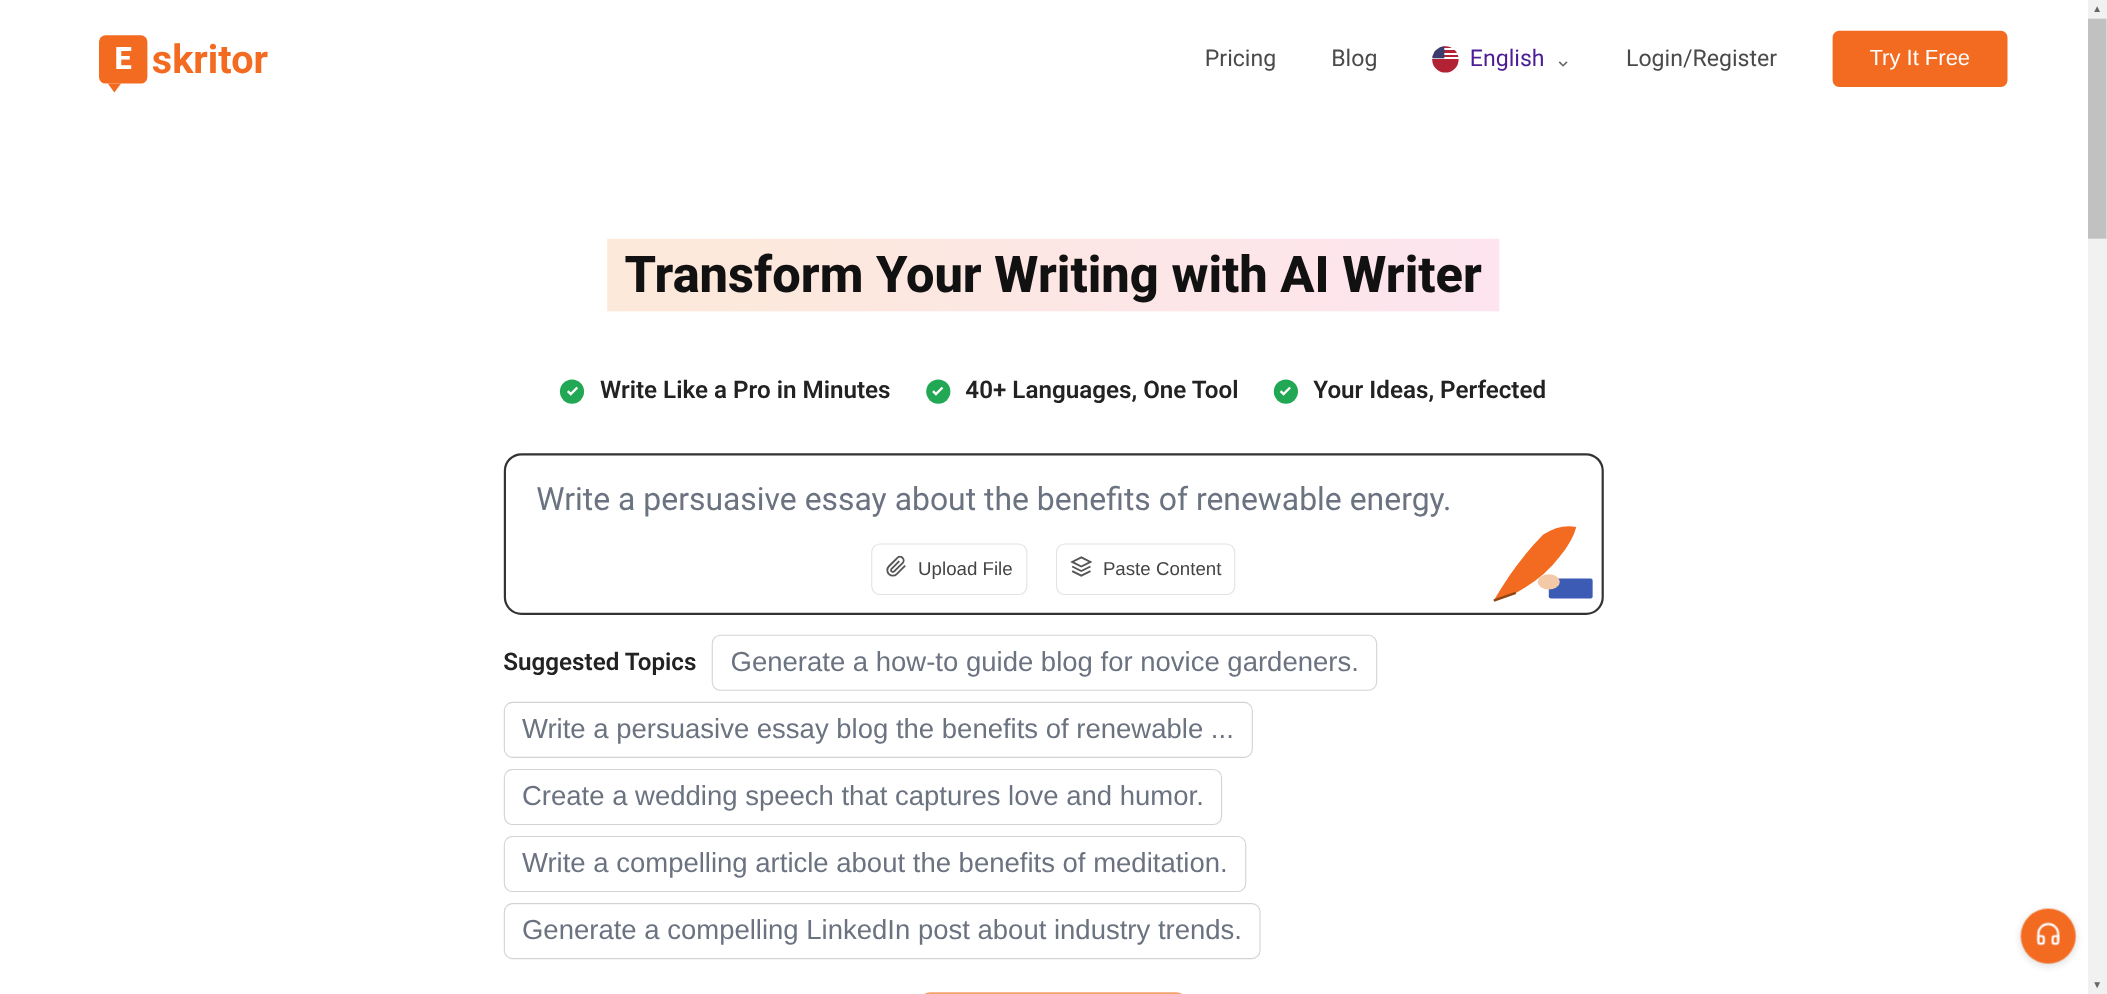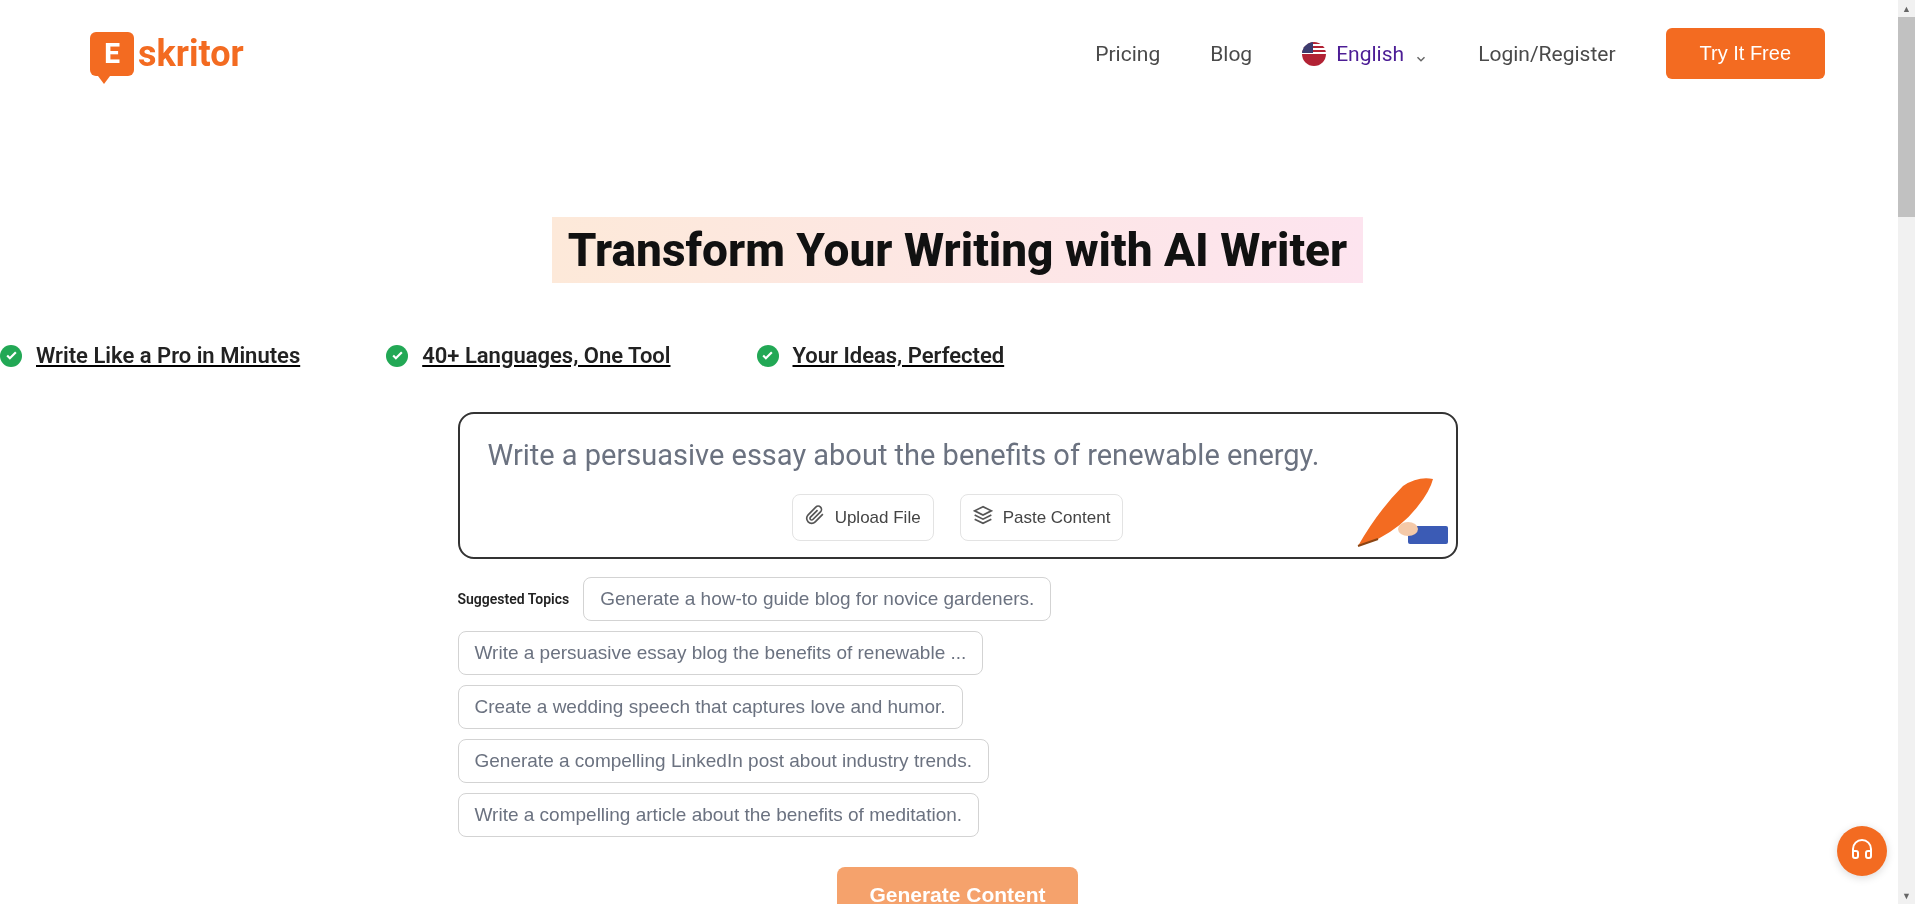--- a/index.html
+++ b/index.html
@@ -106,23 +106,23 @@
 .headline {
   display: inline-block;
   font-size: 46px;
   font-weight: 800;
   color: #111;
   background: linear-gradient(90deg, #fde9d9 0%, #fde4ef 100%);
   padding: 6px 16px;
 }
 .features {
   display: flex;
-  gap: 86px;
+  justify-content: center;
+  gap: 32px;
   margin-top: 60px;
-  text-decoration: underline;
 }
 .feature {
   display: flex;
   align-items: center;
   gap: 14px;
   font-size: 22px;
   font-weight: 600;
   color: #222;
 }
 .check-icon {
@@ -186,30 +186,30 @@
 .suggested-row {
   width: 1000px;
   margin: 18px auto 0;
   display: flex;
   flex-wrap: wrap;
   gap: 10px;
   align-items: center;
   text-align: left;
 }
 .suggested-label {
-  font-size: 14px;
+  font-size: 22px;
   font-weight: 600;
   color: #222;
   margin-right: 4px;
 }
 .topic-chip {
   border: 1px solid #d3d3d3;
   border-radius: 8px;
   padding: 10px 16px;
-  font-size: 19px;
+  font-size: 25px;
   color: #6b7280;
   background: #fff;
   cursor: pointer;
 }
 .generate-btn {
   margin-top: 30px;
   background: #f5a26c;
   color: #fff;
   border: none;
   border-radius: 8px;
@@ -353,22 +353,22 @@
         <ellipse cx="60" cy="58" rx="10" ry="7" fill="#f4c9a8"></ellipse>
       </svg>
     </div>
   </div>
 
   <div class="suggested-row">
     <span class="suggested-label">Suggested Topics</span>
     <button class="topic-chip">Generate a how-to guide blog for novice gardeners.</button>
     <button class="topic-chip">Write a persuasive essay blog the benefits of renewable ...</button>
     <button class="topic-chip">Create a wedding speech that captures love and humor.</button>
+    <button class="topic-chip">Write a compelling article about the benefits of meditation.</button>
     <button class="topic-chip">Generate a compelling LinkedIn post about industry trends.</button>
-    <button class="topic-chip">Write a compelling article about the benefits of meditation.</button>
   </div>
 
   <button class="generate-btn">Generate Content</button>
 </main>
 
 <div class="chat-bubble">
   <span>
     <svg viewBox="0 0 24 24" fill="none" stroke="#fff" stroke-width="2">
         <path d="M3 18v-6a9 9 0 0118 0v6"></path>
         <path d="M21 19a2 2 0 01-2 2h-1a2 2 0 01-2-2v-3a2 2 0 012-2h3zM3 19a2 2 0 002 2h1a2 2 0 002-2v-3a2 2 0 00-2-2H3z"></path>

